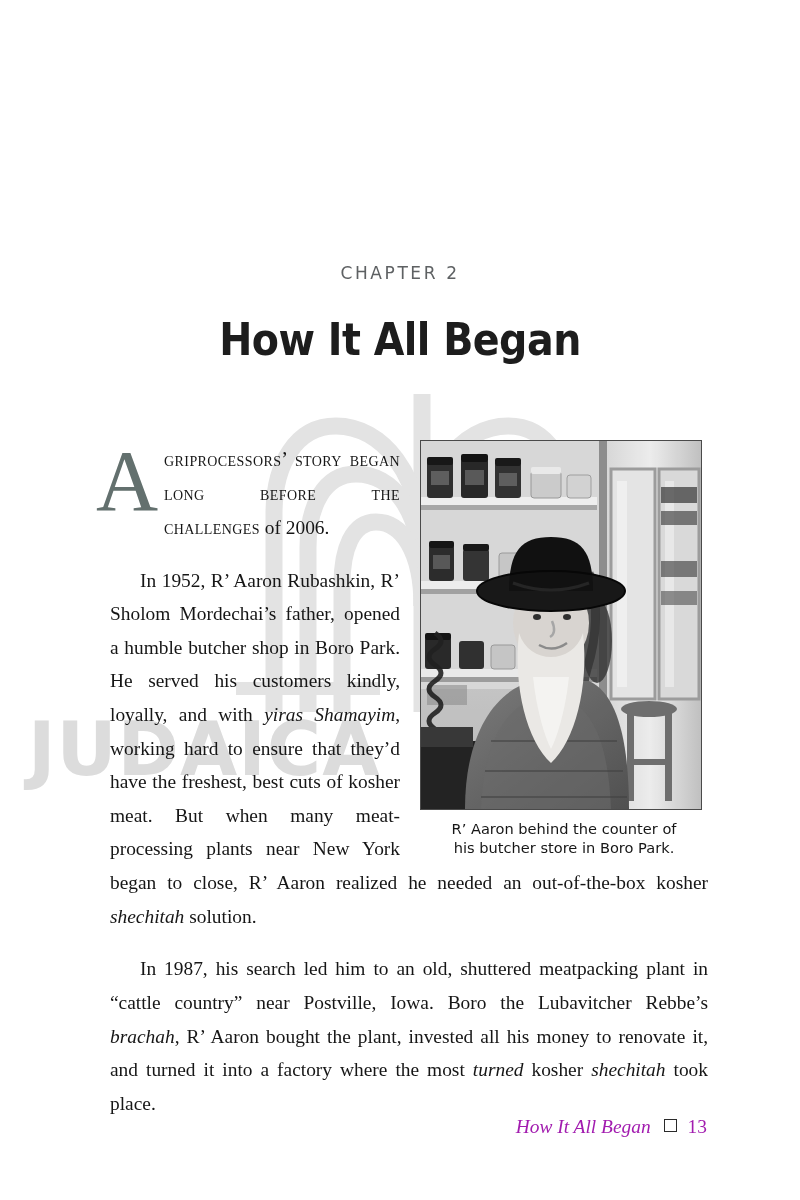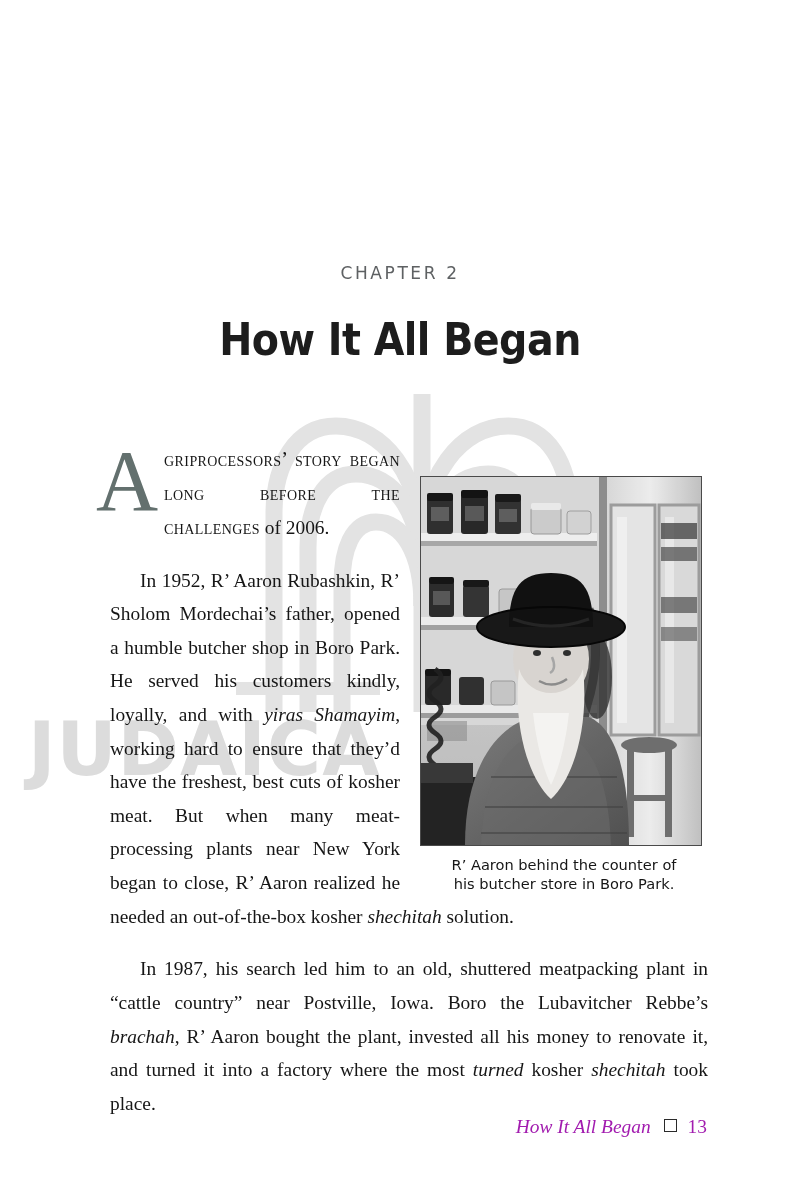--- a/index.html
+++ b/index.html
@@ -103,21 +103,21 @@
     letter-spacing: 0.4px;
     font-size: 20.2px;
   }
   .para-indent { text-indent: 30px; margin-left: 14px; }
   i, .ital { font-style: italic; }
 
   
   .figure {
     float: right;
     width: 288px;
-    margin: 52px 0 6px 20px;
+    margin: 16px 0 6px 20px;
     shape-outside: margin-box;
   }
   .photo {
     position: relative;
     width: 280px;
     height: 368px;
     border: 1px solid #4a4a4a;
     background: #cfcfcf;
     overflow: hidden;
   }

